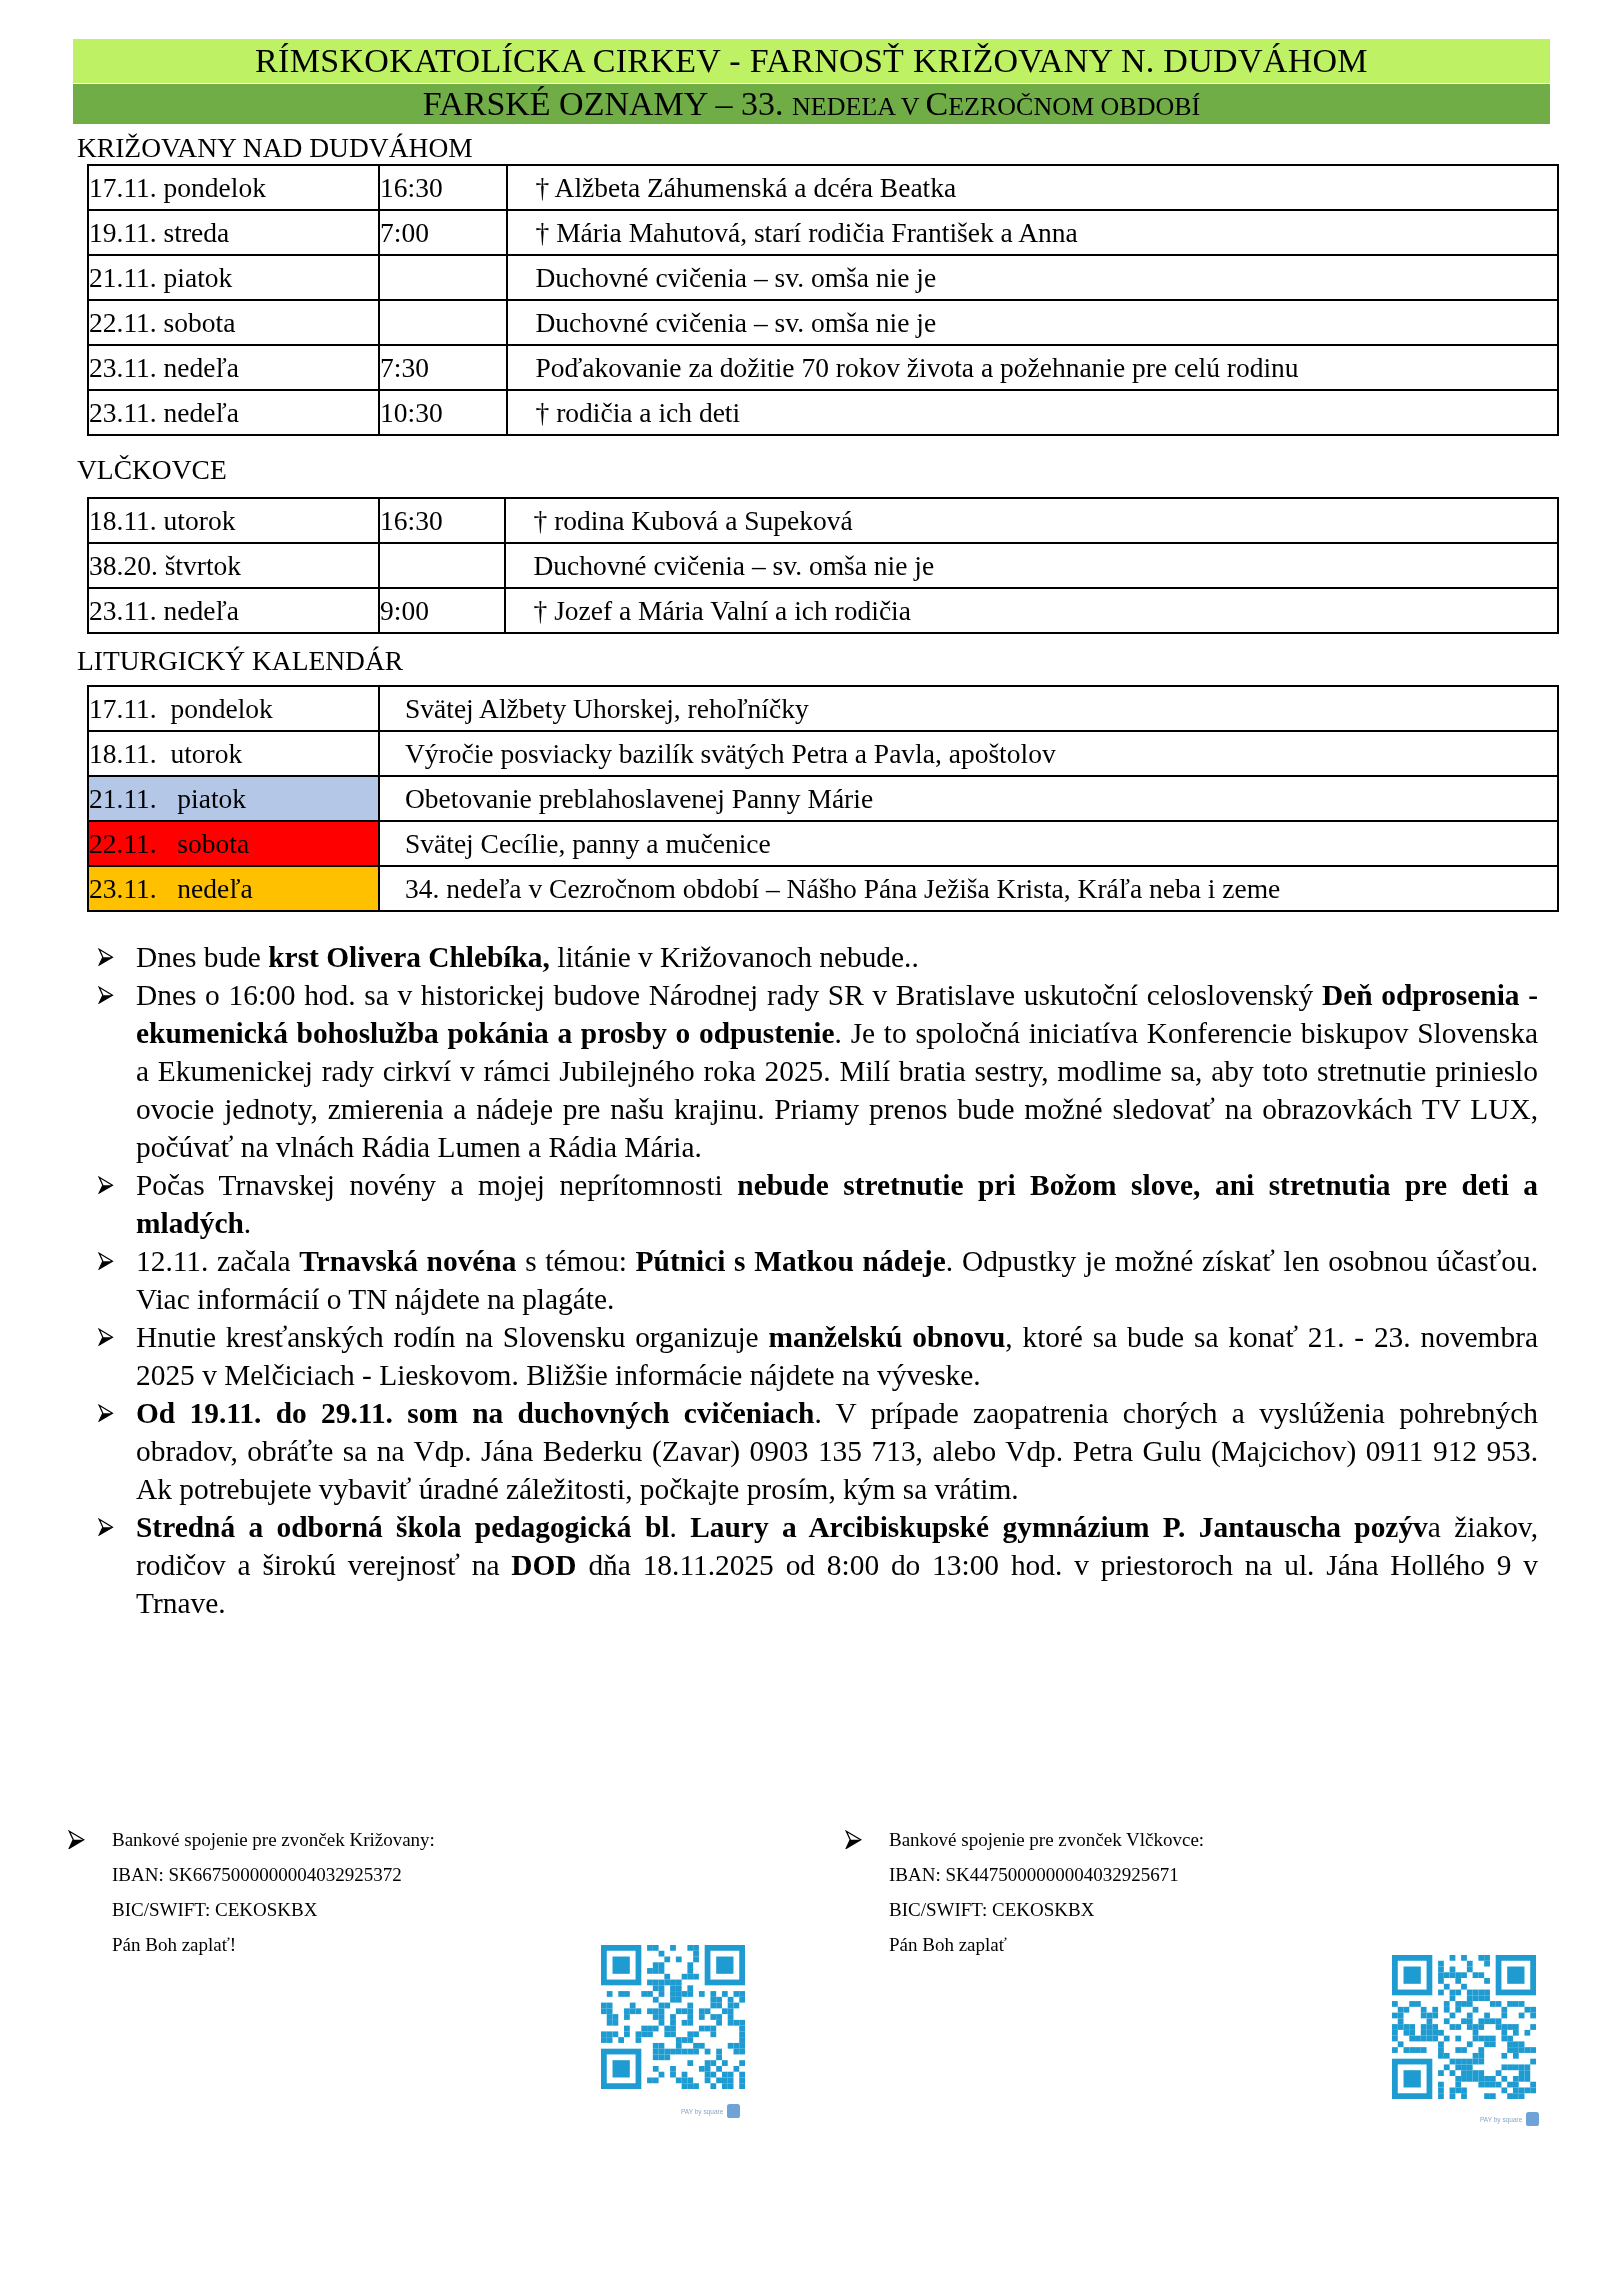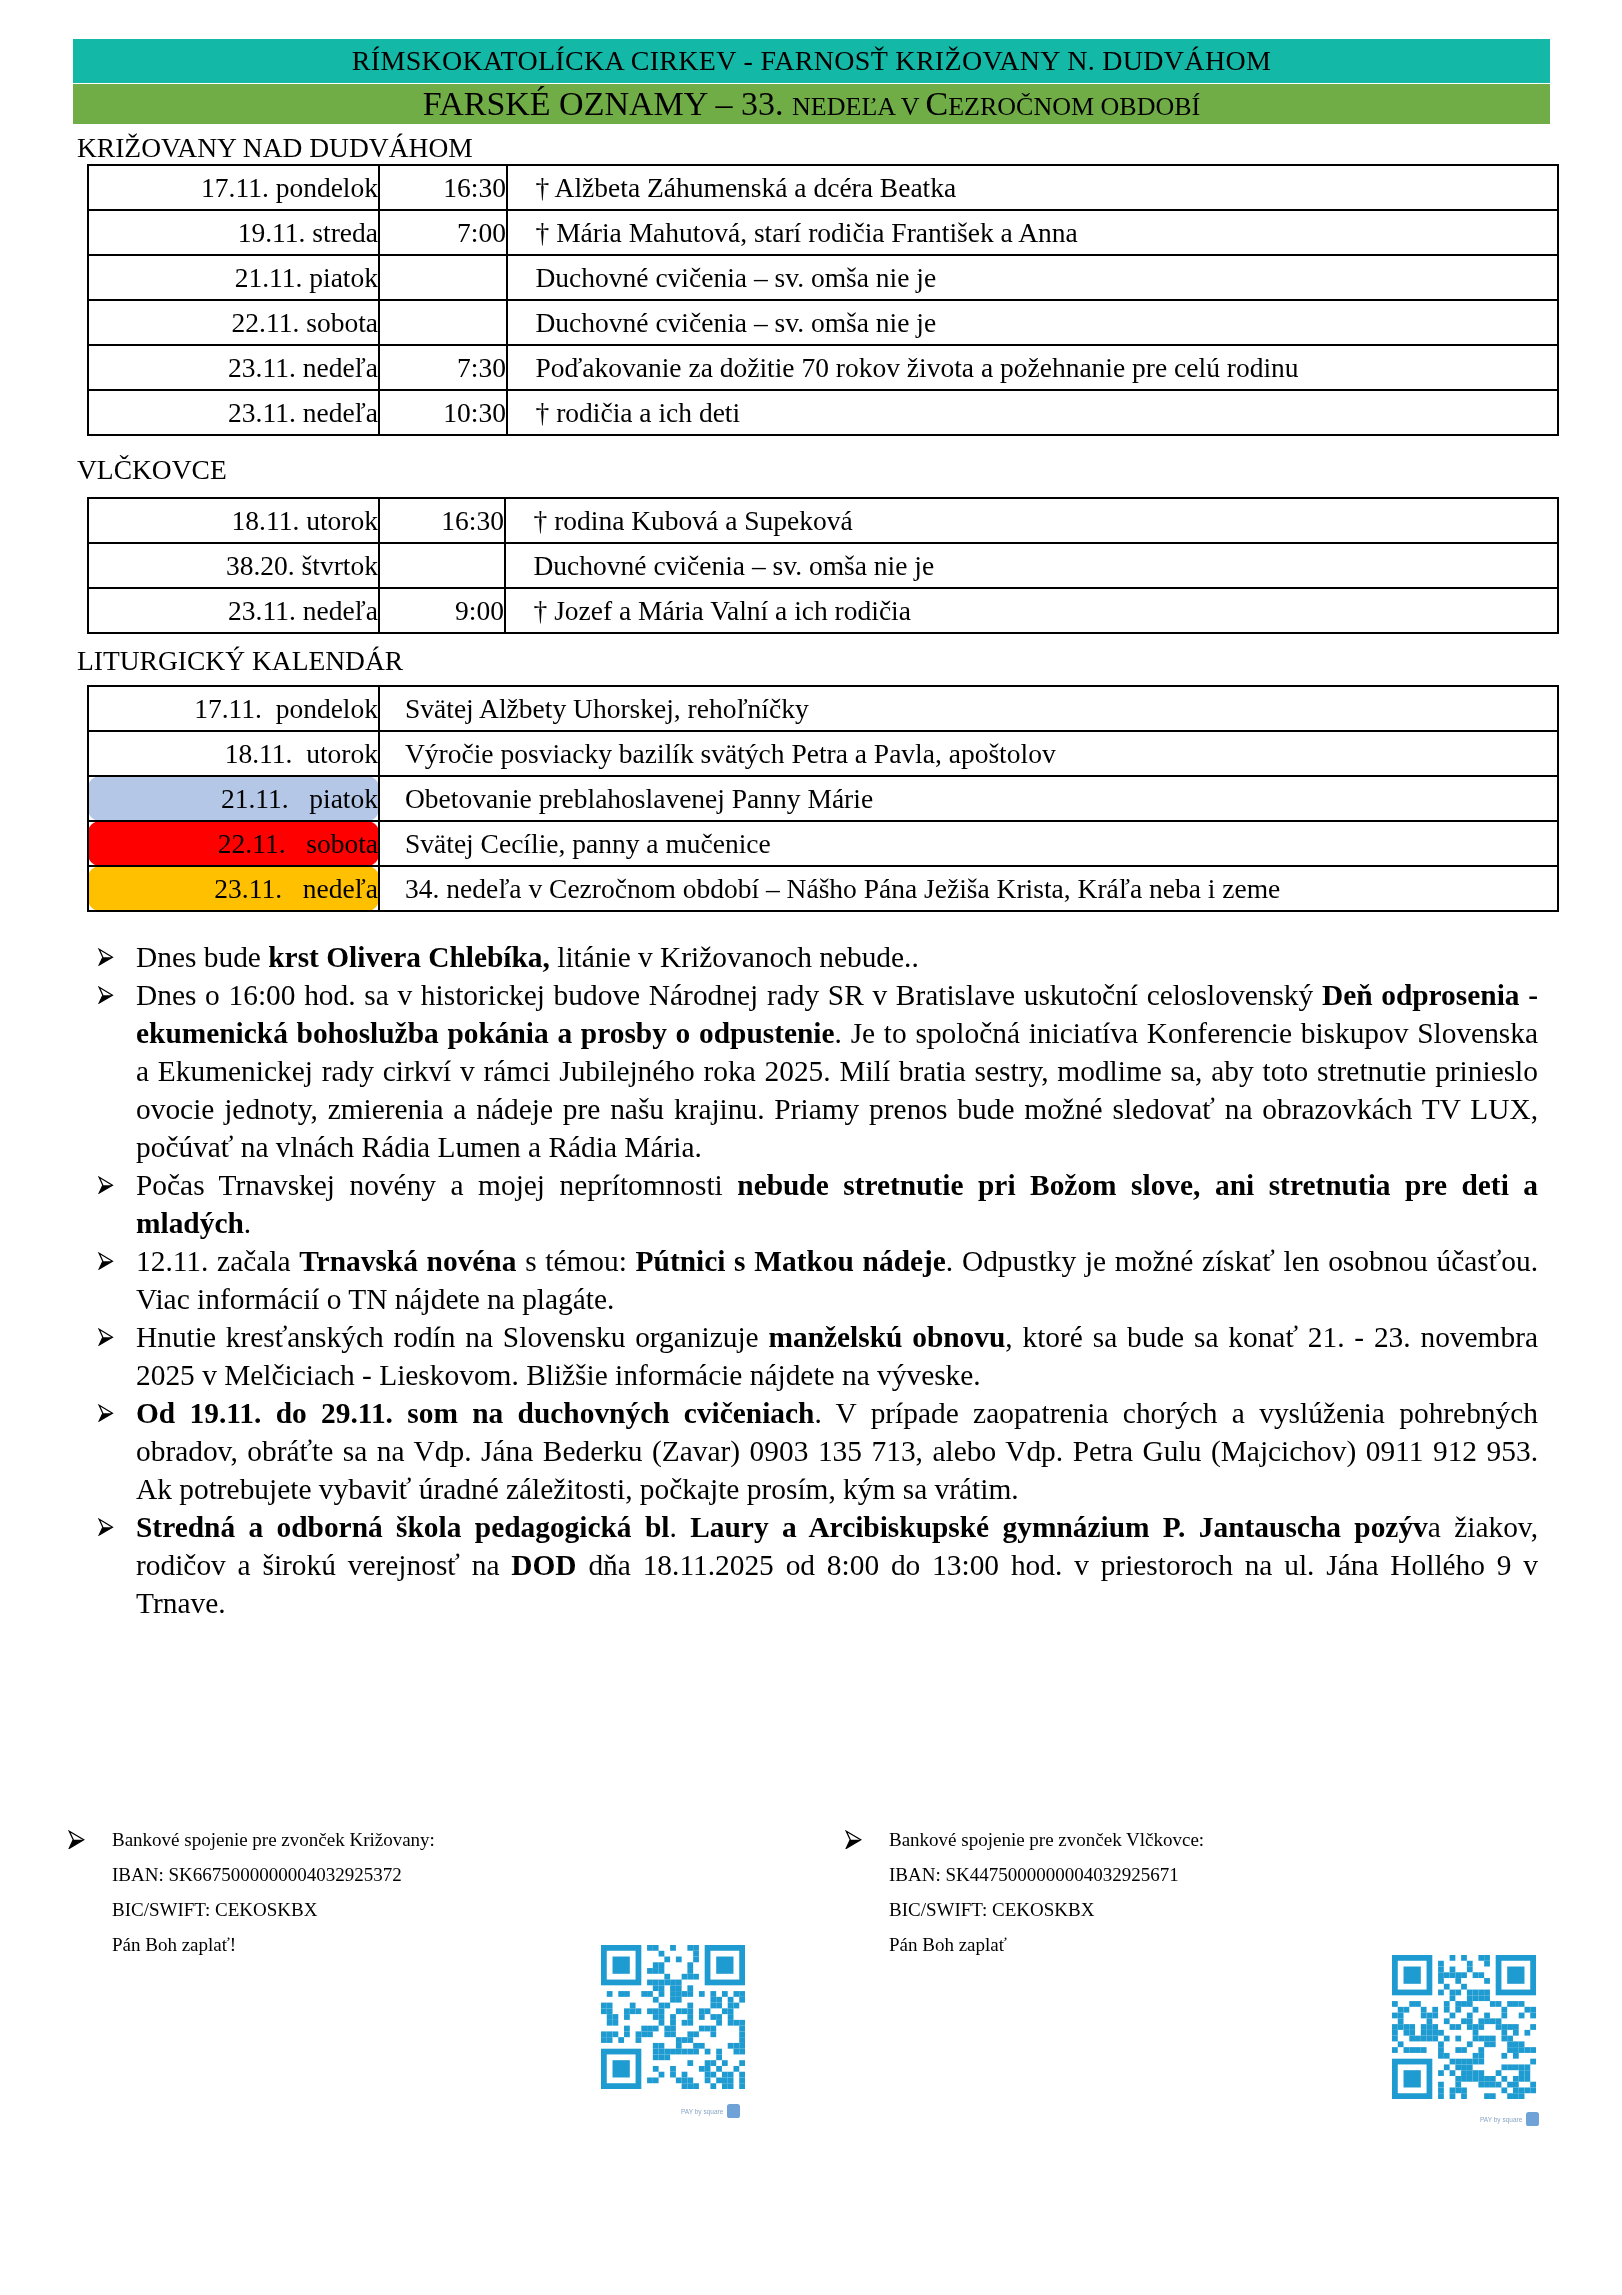--- a/index.html
+++ b/index.html
@@ -1,31 +1,31 @@
 <!DOCTYPE html>
 <html style="font-size:10.5px"><head>
 <meta charset="utf-8">
 <style>
   html, body { margin:0; padding:0; background:#ffffff; }
   body { width:1623px; height:2295px; position:relative; overflow:hidden;
          font-family:"Liberation Serif","DejaVu Serif",serif; color:#000; }
   .abs { position:absolute; }
-  .hdr1 { left:73px; top:39px; width:1477px; height:44px; background:#14b8a6;
+  .hdr1 { left:73px; top:39px; width:1477px; height:44px; background:#bef264;
           display:flex; align-items:center; justify-content:center;
-          font-size:28px; letter-spacing:0.3px; }
+          font-size:34px; letter-spacing:0.3px; }
   .hdr2 { left:73px; top:84px; width:1477px; height:40px; background:#70ad47;
           display:flex; align-items:center; justify-content:center;
           font-size:34px; }
   .hdr2 .sc { font-size:26px; text-transform:uppercase; }
   .section-label { left:77px; font-size:27.5px; line-height:1; }
   table.grid { position:absolute; border-collapse:collapse; table-layout:fixed;
                font-size:27.5px; }
   table.grid td { border:2.6px solid #000; height:43px; padding:0; white-space:nowrap;
                   line-height:1; }
-  table.grid td.c { text-align:right;border-radius:12px; }
+  table.grid td.c { text-align:left; }
   table.grid td.l { padding-left:27.5px; }
   table.grid td.cal { padding-left:25px; }
   .ann { position:absolute; left:98px; width:1440px; font-size:29.4px; line-height:38px; text-align:justify; }
   .ann .item { position:relative; padding-left:38px; }
   .ann .item + .item { margin-top:0px; }
   .ann .bullet { position:absolute; left:0; top:0; width:26px; height:38px;
                  display:flex; align-items:center; justify-content:flex-start; }
   .ann b { font-weight:bold; }
   .bank { position:absolute; font-size:19px; line-height:35px; }
   .bank .bullet { position:absolute; left:0; top:0; width:26px; height:35px; display:flex; align-items:center; }

